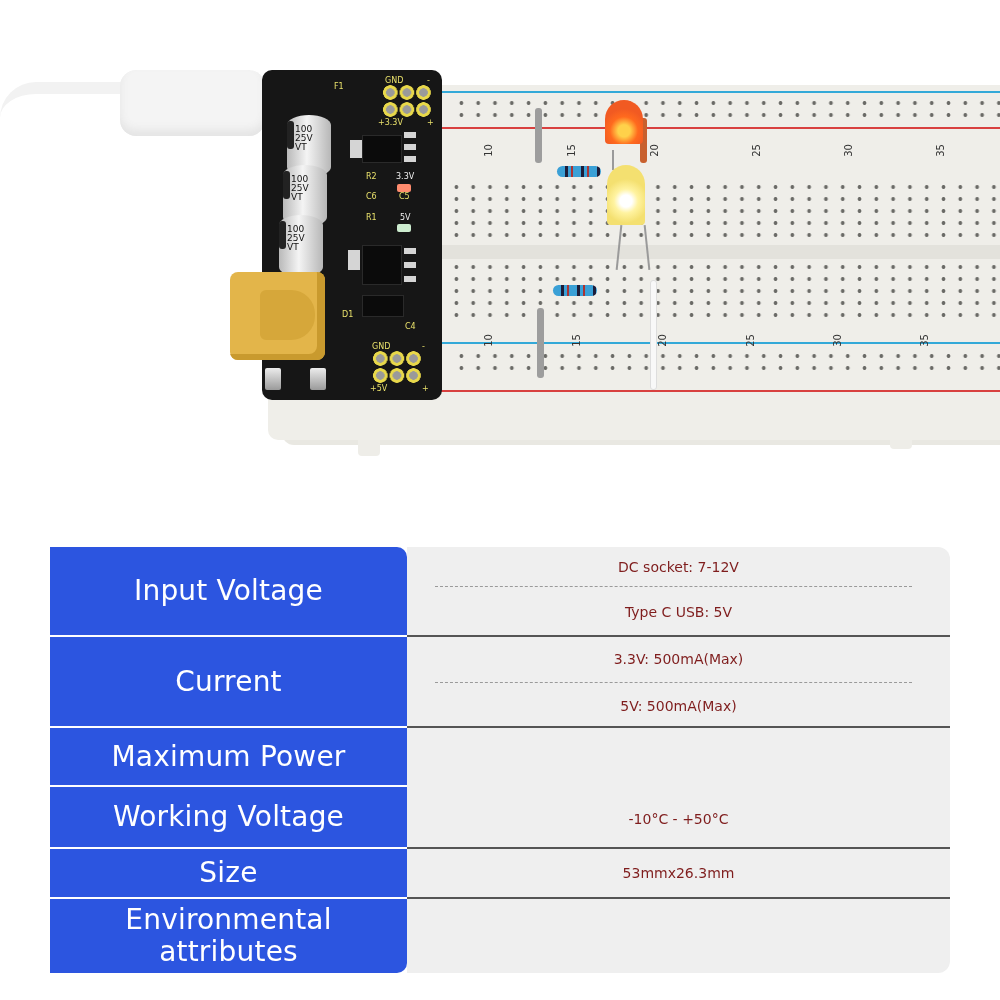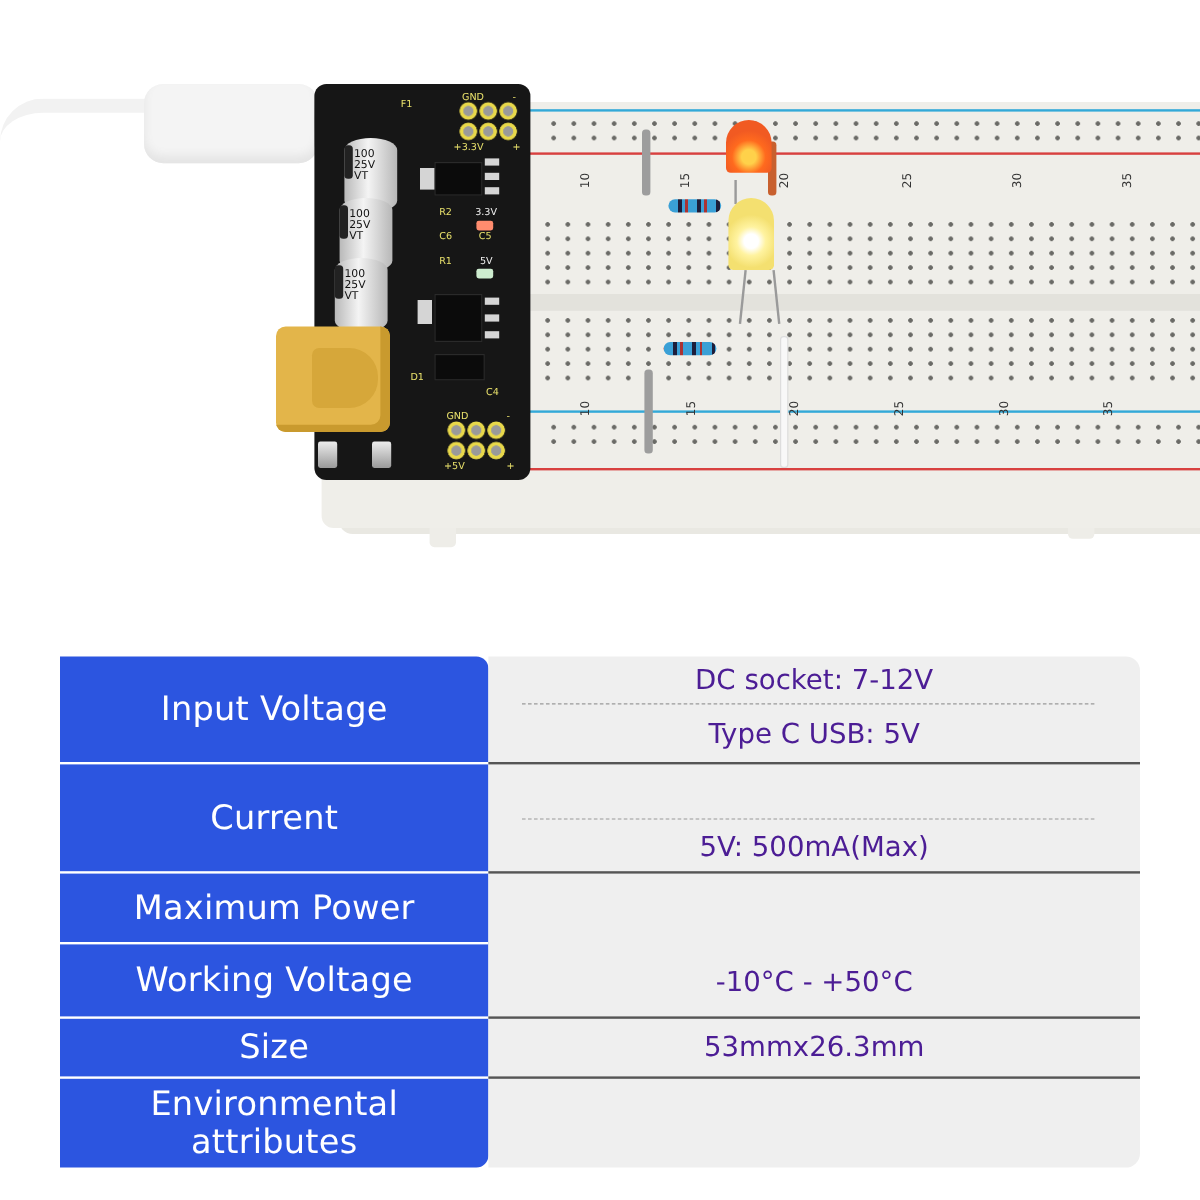--- a/index.html
+++ b/index.html
@@ -88,21 +88,21 @@
     border-bottom: 2px solid #ffffff;
   }
   .row-label.last { border-bottom: none; }
   .row-value {
     position: absolute; left: 0; width: 543px;
     border-bottom: 2px solid #555555;
   }
   .row-value.last { border-bottom: none; }
   .cell {
     position: absolute; left: 0; right: 0; display: flex; align-items: center; justify-content: center;
-    color: #4c1d95; font-size: 23px; font-family: "DejaVu Sans", sans-serif;
+    color: #7f1d1d; font-size: 14px; font-family: "DejaVu Sans", sans-serif;
   }
   .dash {
     position: absolute; left: 28px; right: 38px; height: 0;
     border-top: 1px dashed #9a9a9a;
   }
 </style>
 </head>
 <body>
 
 <div class="photo">
@@ -228,20 +228,21 @@
     <div class="row-label" style="top:302px; height:50px;">Size</div>
   </div>
 
   <div class="col-values">
     <div class="row-value" style="top:0; height:90px;">
       <div class="cell" style="top:0; height:39px;">DC socket: 7-12V</div>
       <div class="dash" style="top:39px;"></div>
       <div class="cell" style="top:44px; height:42px;">Type C USB: 5V</div>
     </div>
     <div class="row-value" style="top:90px; height:91px;">
+      <div class="cell" style="top:0; height:44px;">3.3V: 500mA(Max)</div>
       <div class="dash" style="top:45px;"></div>
       <div class="cell" style="top:48px; height:42px;">5V: 500mA(Max)</div>
     </div>
     <div class="row-value" style="top:240px; height:62px;">
       <div class="cell" style="top:0; height:64px;">-10°C - +50°C</div>
     </div>
     <div class="row-value" style="top:302px; height:50px;">
       <div class="cell" style="top:0; height:48px;">53mmx26.3mm</div>
     </div>
   </div>

